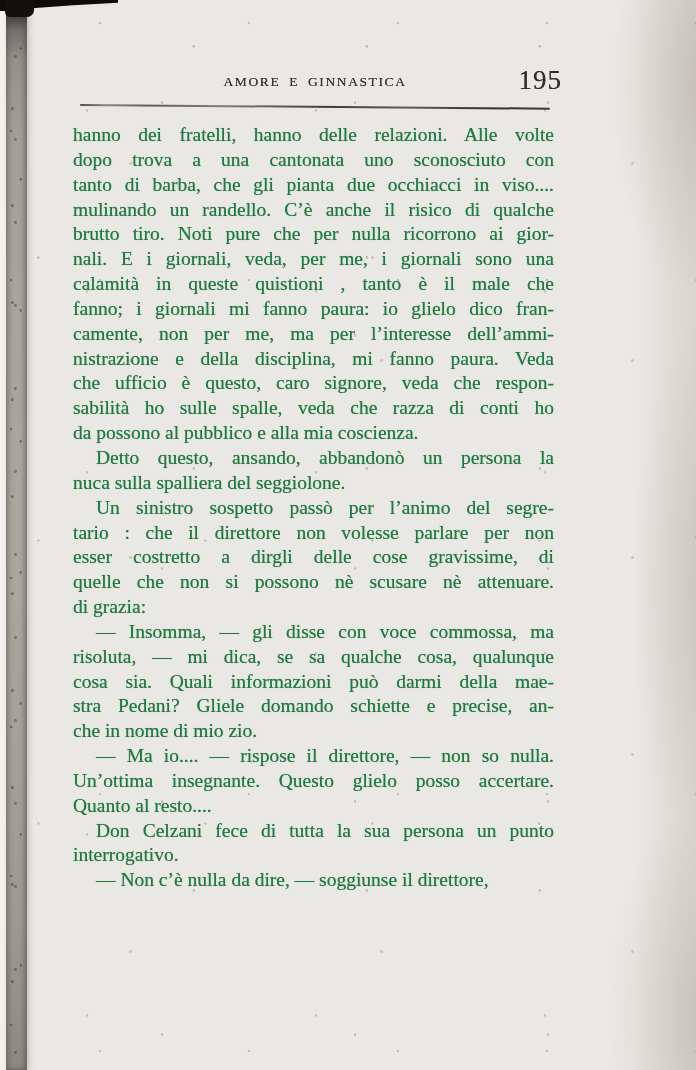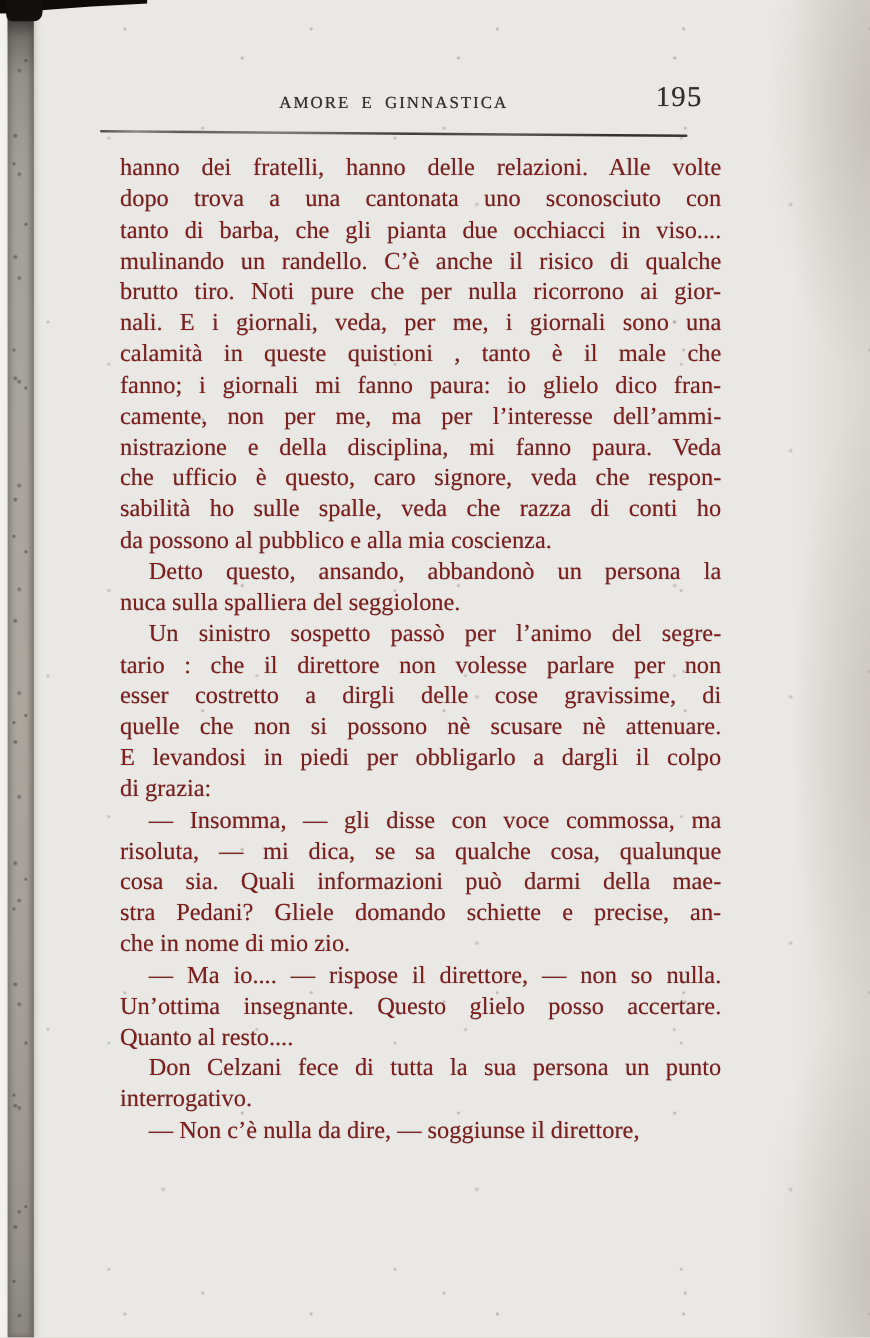--- a/index.html
+++ b/index.html
@@ -69,38 +69,38 @@
   }
   .head-title{
     position:absolute;left:0;right:0;top:6px;text-align:center;
     font-family:"Liberation Serif", serif;
     font-size:13.5px;letter-spacing:1.6px;word-spacing:4px;color:#34312d;
     text-shadow:0 0 .6px rgba(52,49,45,.75);
     white-space:nowrap;
   }
   .folio{
     position:absolute;right:-12px;top:-3px;
-    font-size:23px;color:#2f2c29;letter-spacing:1px;
+    font-size:27px;color:#2f2c29;letter-spacing:1px;
     text-shadow:0 0 .6px rgba(47,44,41,.7);
   }
   
   .head-rule{
     position:absolute;left:80px;top:104px;width:470px;height:2px;
     background:linear-gradient(90deg,
       rgba(60,57,53,.85) 0%, rgba(60,57,53,.55) 6%, rgba(60,57,53,.8) 14%,
       rgba(60,57,53,.6) 30%, rgba(45,42,39,.9) 52%, rgba(45,42,39,.75) 70%,
       rgba(40,38,35,.95) 88%, rgba(40,38,35,.9) 100%);
     transform:rotate(0.45deg);transform-origin:left center;
     border-radius:1px;
   }
 
   
   .text-block{
-    position:absolute;left:96px;top:123px;width:481px;
-    font-size:19.5px;line-height:24.85px;color:#7f1d1d;
+    position:absolute;left:73px;top:123px;width:481px;
+    font-size:19.5px;line-height:24.85px;color:#15803d;
     text-shadow:0 0 .7px rgba(46,43,40,.55);
   }
   .text-block .line{
     text-align:justify;
     -moz-text-align-last:justify;
     text-align-last:justify;
     height:24.85px;overflow:visible;white-space:normal;
   }
   .text-block .line.indent{padding-left:23px;}
   .text-block .line.para-end{
@@ -142,21 +142,20 @@
       <div class="line">nistrazione e della disciplina, mi fanno paura. Veda</div>
       <div class="line">che ufficio è questo, caro signore, veda che respon-</div>
       <div class="line">sabilità ho sulle spalle, veda che razza di conti ho</div>
       <div class="line para-end">da possono al pubblico e alla mia coscienza.</div>
       <div class="line indent">Detto questo, ansando, abbandonò un persona la</div>
       <div class="line para-end">nuca sulla spalliera del seggiolone.</div>
       <div class="line indent">Un sinistro sospetto passò per l’animo del segre-</div>
       <div class="line">tario : che il direttore non volesse parlare per non</div>
       <div class="line">esser costretto a dirgli delle cose gravissime, di</div>
       <div class="line">quelle che non si possono nè scusare nè attenuare.</div>
-      <div class="line">E levandosi in piedi per obbligarlo a dargli il colpo</div>
       <div class="line para-end">di grazia:</div>
       <div class="line indent">— Insomma, — gli disse con voce commossa, ma</div>
       <div class="line">risoluta, — mi dica, se sa qualche cosa, qualunque</div>
       <div class="line">cosa sia. Quali informazioni può darmi della mae-</div>
       <div class="line">stra Pedani? Gliele domando schiette e precise, an-</div>
       <div class="line para-end">che in nome di mio zio.</div>
       <div class="line indent">— Ma io.... — rispose il direttore, — non so nulla.</div>
       <div class="line">Un’ottima insegnante. Questo glielo posso accertare.</div>
       <div class="line para-end">Quanto al resto....</div>
       <div class="line indent">Don Celzani fece di tutta la sua persona un punto</div>

